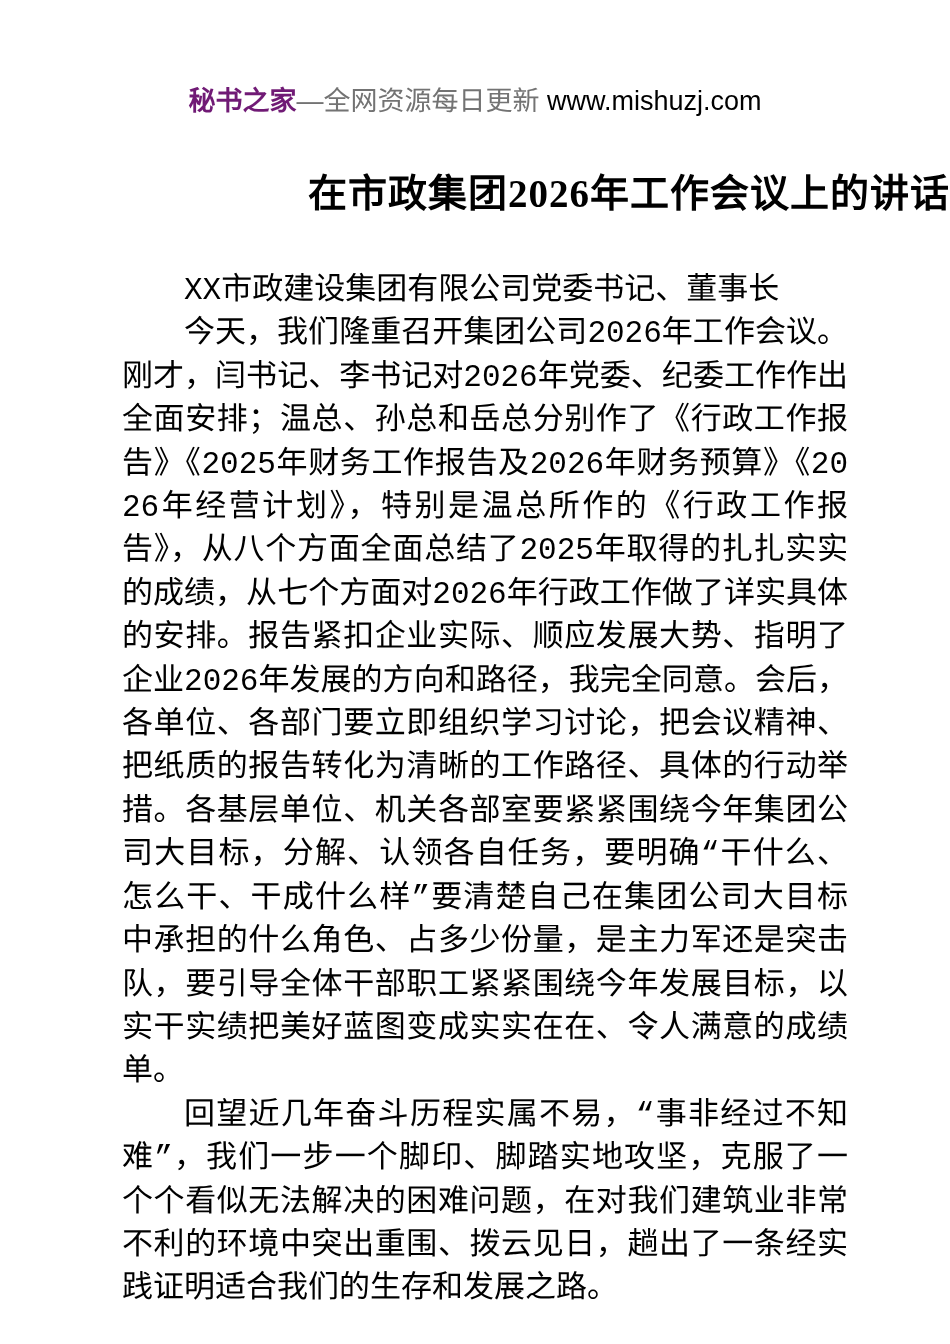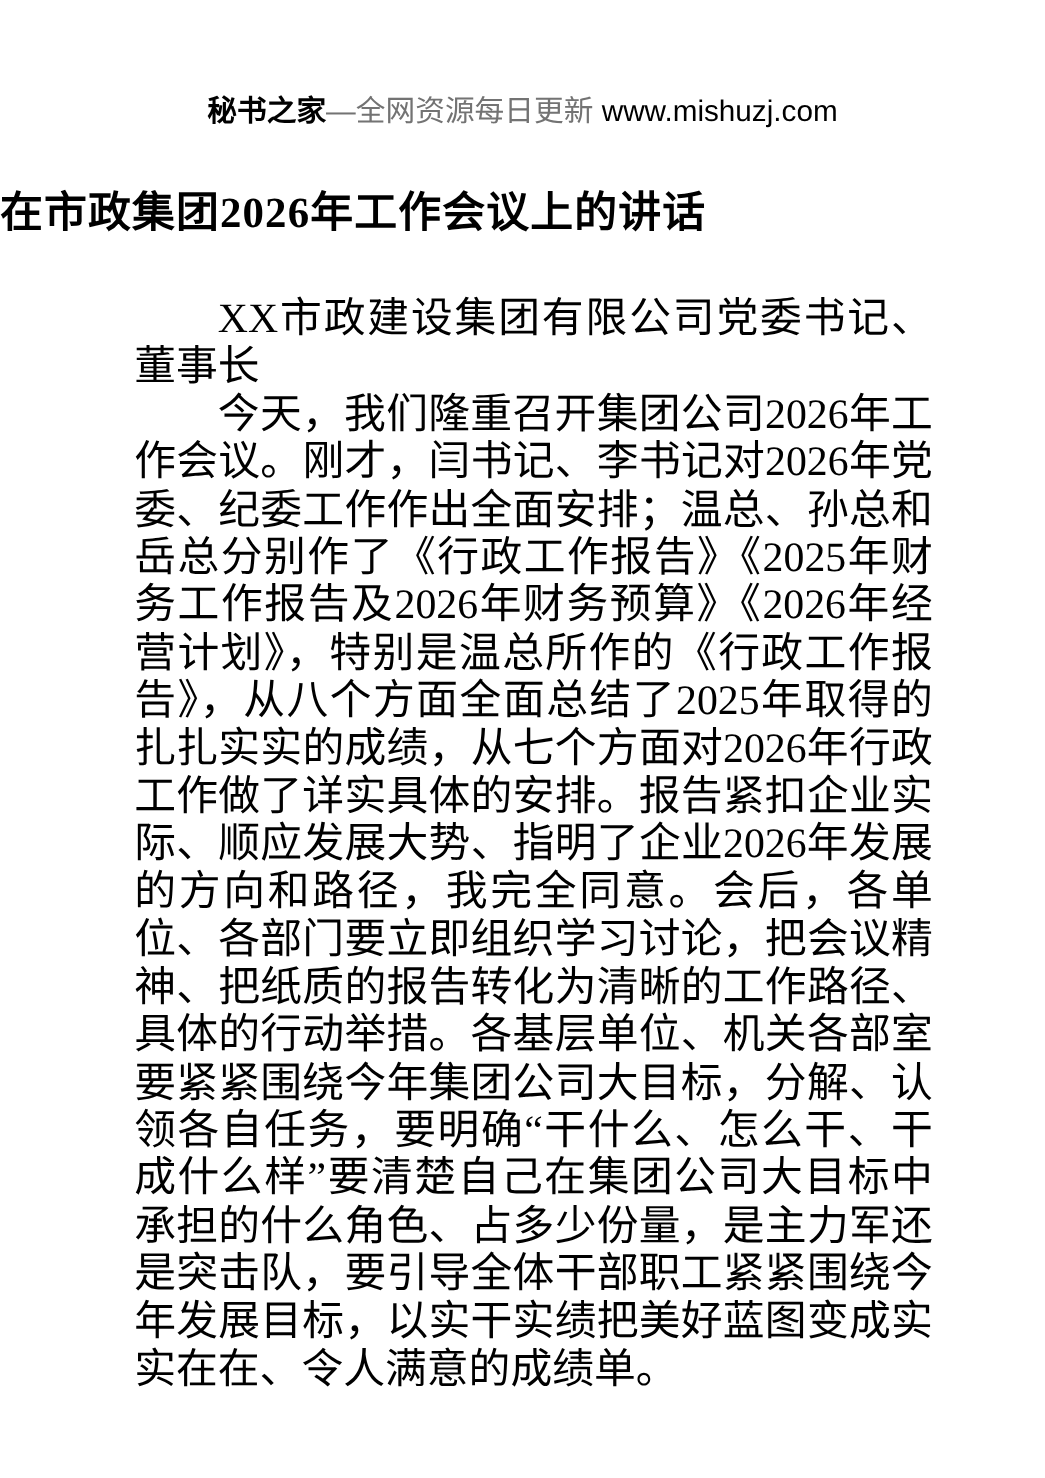--- a/index.html
+++ b/index.html
@@ -37,53 +37,55 @@
   }
   .site-header .url {
     font-family: "Liberation Sans", "DejaVu Sans", sans-serif;
   }
   .doc-title {
     position: absolute;
     top: 170px;
     left: 0;
     width: 100%;
     margin: 0;
-    text-align: left;
+    text-align: right;
     font-size: 39px;
     line-height: 48px;
     font-weight: bold;
     letter-spacing: 1px;
     font-family: "Liberation Serif", "DejaVu Serif", serif;
+    padding-left: 36px;
   }
   .doc-body {
     position: absolute;
     top: 269px;
     left: 122px;
     width: 726px;
   }
   .doc-body p {
     margin: 0;
-    font-size: 38px;
+    font-size: 31px;
     line-height: 43.4px;
     text-align: justify;
     text-justify: inter-ideograph;
     text-indent: 2em;
-    font-family: Liberation Serif, serif;
+    font-family: Liberation Mono, monospace;
     word-break: break-all;
   }
 </style>
 </head>
 <body>
 
 <div class="page">
 
   <div class="site-header">
-    <span class="brand" style="color: #000000;">秘书之家</span><span class="tagline">—全网资源每日更新 </span><span class="url" style="color: #000000;">www.mishuzj.com</span>
+    <span class="brand" style="color: #701a75;">秘书之家</span><span class="tagline">—全网资源每日更新 </span><span class="url" style="color: #000000;">www.mishuzj.com</span>
   </div>
 
   <h1 class="doc-title">在市政集团2026年工作会议上的讲话</h1>
 
   <div class="doc-body">
     <p>XX市政建设集团有限公司党委书记、董事长</p>
     <p>今天，我们隆重召开集团公司2026年工作会议。刚才，闫书记、李书记对2026年党委、纪委工作作出全面安排；温总、孙总和岳总分别作了《行政工作报告》《2025年财务工作报告及2026年财务预算》《2026年经营计划》，特别是温总所作的《行政工作报告》，从八个方面全面总结了2025年取得的扎扎实实的成绩，从七个方面对2026年行政工作做了详实具体的安排。报告紧扣企业实际、顺应发展大势、指明了企业2026年发展的方向和路径，我完全同意。会后，各单位、各部门要立即组织学习讨论，把会议精神、把纸质的报告转化为清晰的工作路径、具体的行动举措。各基层单位、机关各部室要紧紧围绕今年集团公司大目标，分解、认领各自任务，要明确“干什么、怎么干、干成什么样”要清楚自己在集团公司大目标中承担的什么角色、占多少份量，是主力军还是突击队，要引导全体干部职工紧紧围绕今年发展目标，以实干实绩把美好蓝图变成实实在在、令人满意的成绩单。</p>
+    <p>回望近几年奋斗历程实属不易，“事非经过不知难”，我们一步一个脚印、脚踏实地攻坚，克服了一个个看似无法解决的困难问题，在对我们建筑业非常不利的环境中突出重围、拨云见日，趟出了一条经实践证明适合我们的生存和发展之路。</p>
   </div>
 
 </div>
 
 </body></html>

